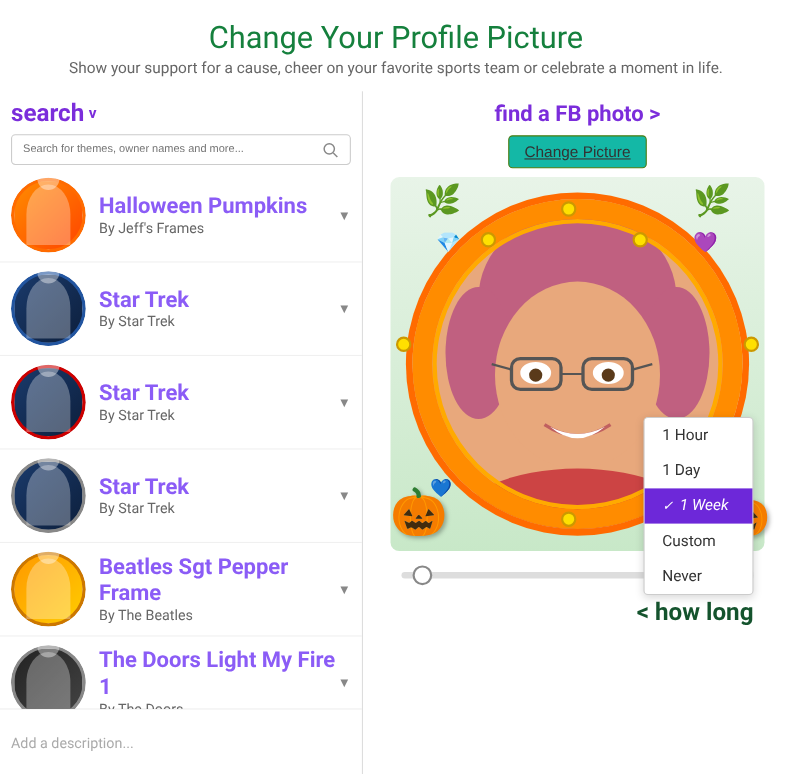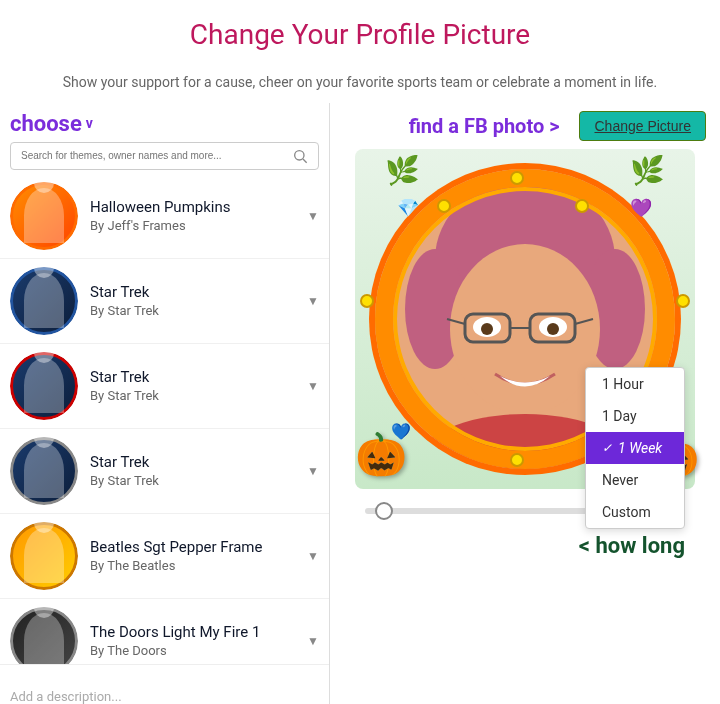--- a/index.html
+++ b/index.html
@@ -12,22 +12,22 @@
     }
 
     
     .page-header {
       text-align: center;
       padding: 18px 20px 10px;
     }
     .page-header h1 {
       font-size: 28px;
       font-weight: 400;
-      color: #be185d;
-      margin-bottom: 22px;
+      color: #15803d;
+      margin-bottom: 2px;
     }
     .page-header p {
       font-size: 14px;
       color: #666;
       line-height: 1.4;
     }
 
     
     .main-layout {
       display: flex;
@@ -141,23 +141,23 @@
       height: 20px;
       background: rgba(255,255,255,0.4);
       border-radius: 50%;
     }
 
     .frame-info {
       margin-left: 12px;
       flex: 1;
     }
     .frame-name {
-      font-size: 15px;
-      font-weight: 400;
-      color: #0f172a;
+      font-size: 20px;
+      font-weight: 700;
+      color: #8b5cf6;
       margin-bottom: 2px;
     }
     .frame-author {
       font-size: 13px;
       color: #666;
     }
     .frame-chevron {
       color: #888;
       font-size: 12px;
       position: absolute;
@@ -200,21 +200,22 @@
       padding: 0;
     }
 
     
     .right-top-bar {
       display: flex;
       align-items: center;
       justify-content: flex-end;
       width: 100%;
       padding: 8px 14px;
-      gap: 20px;
+      gap: 8px;
+      flex-direction: column;
     }
     .find-fb-label {
       font-size: 20px;
       font-weight: bold;
       color: #7b2ddb;
     }
     .change-picture-btn {
       background: #14b8a6;
       border: 1px solid #4d7c0f;
       border-radius: 4px;
@@ -451,21 +452,21 @@
   <h1>Change Your Profile Picture</h1>
   <p>Show your support for a cause, cheer on your favorite sports team or celebrate a moment in life.</p>
 </div>
 
 <div class="main-layout">
 
   <div class="left-panel">
 
     <div class="search-section">
       <div class="search-label">
-        <span>choose</span>
+        <span>search</span>
         <span class="chevron">v</span>
       </div>
       <div class="search-input-wrapper">
         <input type="text" placeholder="Search for themes, owner names and more..." style="">
         <svg class="search-icon-svg" viewBox="0 0 24 24">
           <circle cx="11" cy="11" r="7"></circle>
           <line x1="16.5" y1="16.5" x2="22" y2="22"></line>
         </svg>
       </div>
     </div>
@@ -644,24 +645,24 @@
         <div class="dropdown-item">
           <span>1 Hour</span>
         </div>
         <div class="dropdown-item">
           <span>1 Day</span>
         </div>
         <div class="dropdown-item selected">
           <span>1 Week</span>
         </div>
         <div class="dropdown-item">
+          <span>Custom</span>
+        </div>
+        <div class="dropdown-item">
           <span>Never</span>
-        </div>
-        <div class="dropdown-item">
-          <span>Custom</span>
         </div>
       </div>
     </div>
 
     <div class="how-long-label" style="width:340px;">&lt; how long</div>
 
   </div>
 </div>
 
 </body></html>

